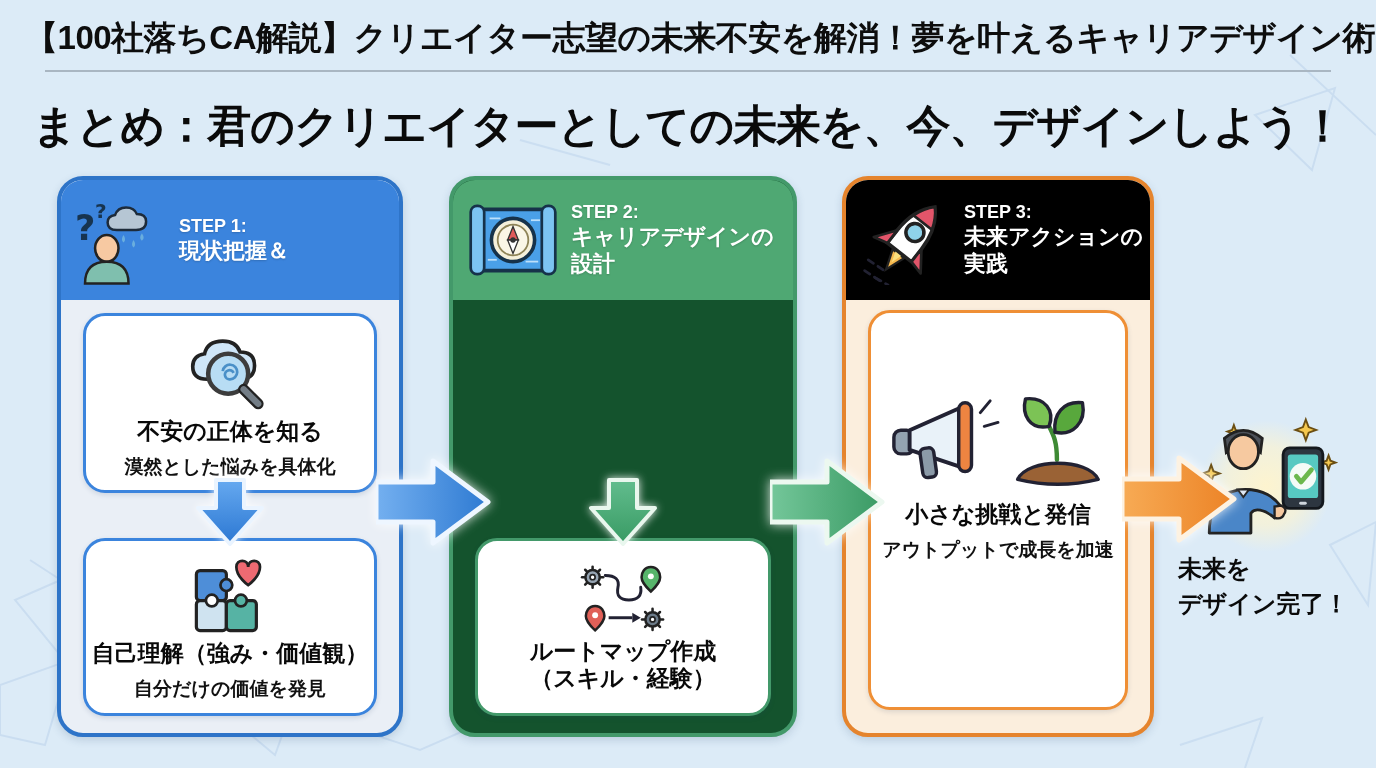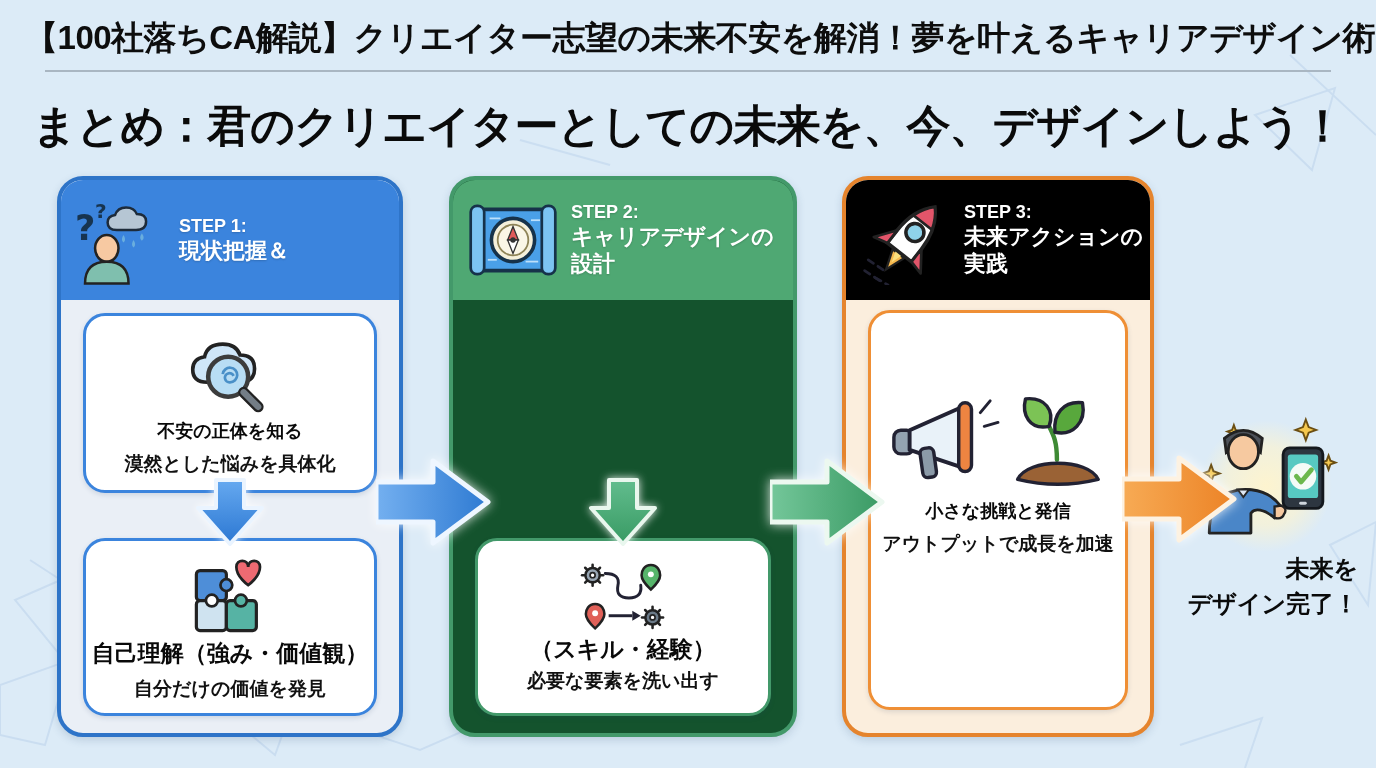--- a/index.html
+++ b/index.html
@@ -30,34 +30,34 @@
   .card{position:absolute;left:22px;right:22px;background:#fff;border-radius:22px;
     box-shadow:0 2px 5px rgba(40,70,110,.15);display:flex;flex-direction:column;
     align-items:center;justify-content:center;box-sizing:border-box;}
   .col1 .card{border:3.5px solid #3b84dd;}
   .col2 .card{border:3.5px solid #43996a;}
   .col3 .card{border:3.5px solid #ef8f35;}
   .card-a{top:133px;height:180px;}
   .card-b{top:358px;height:178px;}
   .card-tall{top:130px;height:400px;justify-content:flex-start;padding-top:78px;}
   .card-icon{display:flex;align-items:center;justify-content:center;}
-  .card-title{font-size:18px;font-weight:800;color:#090909;white-space:nowrap;line-height:1.18;text-align:center;}
+  .card-title{font-size:23px;font-weight:800;color:#090909;white-space:nowrap;line-height:1.18;text-align:center;}
   .card-title.small{font-size:23px;}
   .card-sub{font-size:19px;font-weight:700;color:#111;white-space:nowrap;margin-top:9px;text-align:center;}
   .tight .card-sub{margin-top:4px;}
 
   .down-arrow{position:absolute;width:80px;height:70px;z-index:5;
     filter:drop-shadow(0 0 4px rgba(255,255,255,.9));}
   .right-arrow{position:absolute;width:116px;height:94px;z-index:6;
     filter:drop-shadow(0 0 6px rgba(255,255,255,.85));}
 
   .result-glow{position:absolute;left:1178px;top:398px;width:176px;height:176px;border-radius:50%;
     background:radial-gradient(closest-side,#fdf4cf 0%,rgba(253,244,207,.65) 45%,rgba(253,244,207,0) 75%);}
   .result-icon{position:absolute;left:1196px;top:410px;width:142px;height:142px;}
-  .result-text{position:absolute;left:1178px;top:552px;width:180px;text-align:right;
+  .result-text{position:absolute;left:1178px;top:552px;width:180px;text-align:left;
     font-size:24px;font-weight:800;color:#0a0a0a;line-height:1.45;}
 </style>
 </head>
 <body>
 
 <div class="page">
 
   <svg class="bg-pattern" width="1376" height="768" viewBox="0 0 1376 768">
     <g fill="none" stroke="#c3d8ee" stroke-width="2" opacity="0.7">
       <polygon points="15,600 95,565 60,655"></polygon>
@@ -204,22 +204,22 @@
               <line y1="12.5" y2="8.5"></line>
                 <line x1="-8.8" y1="8.8" x2="-6" y2="6"></line>
               <line x1="-12.5" y1="0" x2="-8.5" y2="0"></line>
                 <line x1="-8.8" y1="-8.8" x2="-6" y2="-6"></line>
             </g>
             <circle r="8.5" fill="#6c7b89" stroke="#222" stroke-width="3"></circle>
             <circle r="3" fill="#fff" stroke="#222" stroke-width="2"></circle>
           </g>
         </svg>
       </span>
+      <div class="card-title small">ルートマップ作成</div>
       <div class="card-title small">（スキル・経験）</div>
-      <div class="card-sub">必要な要素を洗い出す</div>
     </div>
   </section>
 
   <svg class="down-arrow" style="left:583px;top:478px;" viewBox="0 0 80 70">
     <defs>
         <linearGradient id="gdg" x1="0" y1="0" x2="0" y2="1">
       <stop offset="0" stop-color="#62bd8e"></stop>
           <stop offset="1" stop-color="#389a63"></stop>
         </linearGradient>
       </defs>

